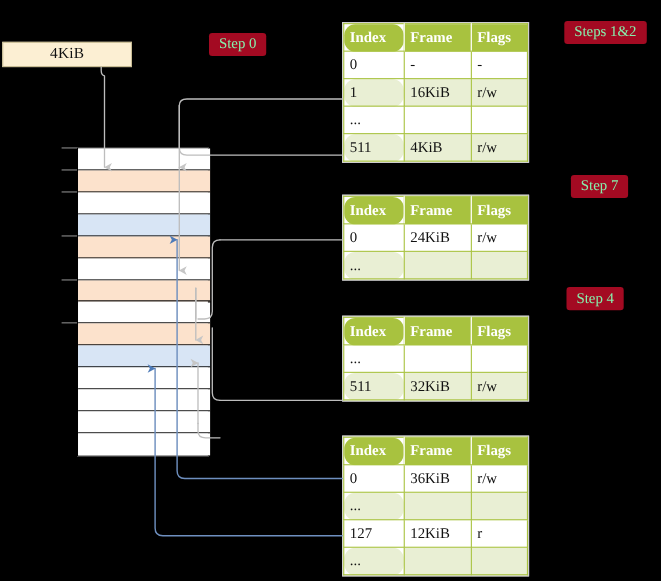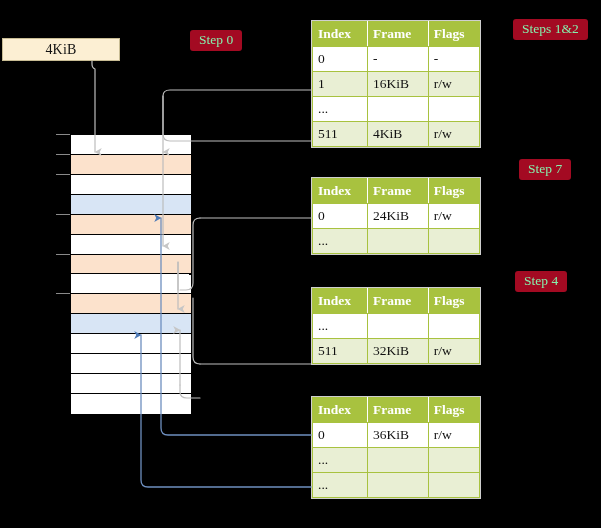--- a/index.html
+++ b/index.html
@@ -36,21 +36,21 @@
     color: #86efac;
     font-size: 13.5px;
     padding: 2px 9px 3px 9px;
     border-radius: 3px;
     white-space: nowrap;
     line-height: 16px;
   }
   .badge-step0  { left: 190px; top: 30px; }
   .badge-step12 { left: 513px; top: 19px; }
   .badge-step3  { left: 519px; top: 159px; }
-  .badge-step4  { left: 515px; top: 271px; }
+  .badge-step4  { left: 515px; top: 261px; }
 
   
   .memcol {
     position: absolute;
     left: 70px; top: 134px;
     width: 120px; height: 281px;
     border: 1px solid #000;
     background: #FFFFFF;
   }
   .memrow {
@@ -96,21 +96,21 @@
     background: #A8C23F;
     color: #FFFFFF;
     font-weight: bold;
     border-color: #A8C23F;
     height: 25px;
   }
   .ptable th:not(:last-child) { border-right: 1px solid #FFFFFF; }
   .ptable td { background: #FFFFFF; }
   .ptable tr.alt td { background: #E9EFD4; }
   .ptable td.hl { background: #FFF9A8; }
-  .col-idx { width: 56px; }
+  .col-idx { width: 56px; border-radius: 10px; }
   .col-frm { width: 62px; font-family: Liberation Serif, serif; }
   .col-flg { width: 52px; }
 
   .pt1 { left: 311px; top: 20px; }
   .pt2 { left: 311px; top: 177px; }
   .pt3 { left: 311px; top: 287px; }
   .pt4 { left: 311px; top: 396px; }
 
   
   #wires {
@@ -252,20 +252,25 @@
           <tr>
             <td class="col-idx">0</td>
             <td class="col-frm">36KiB</td>
             <td class="col-flg">r/w</td>
           </tr>
           <tr class="alt">
             <td class="col-idx">...</td>
             <td class="col-frm"></td>
             <td class="col-flg"></td>
           </tr>
+          <tr>
+            <td class="col-idx">127</td>
+            <td class="col-frm">12KiB</td>
+            <td class="col-flg">r</td>
+          </tr>
           <tr class="alt">
             <td class="col-idx">...</td>
             <td class="col-frm"></td>
             <td class="col-flg"></td>
           </tr>
         </tbody>
       </table>
     </div>
 
   <svg id="wires" viewBox="0 0 601 528">

